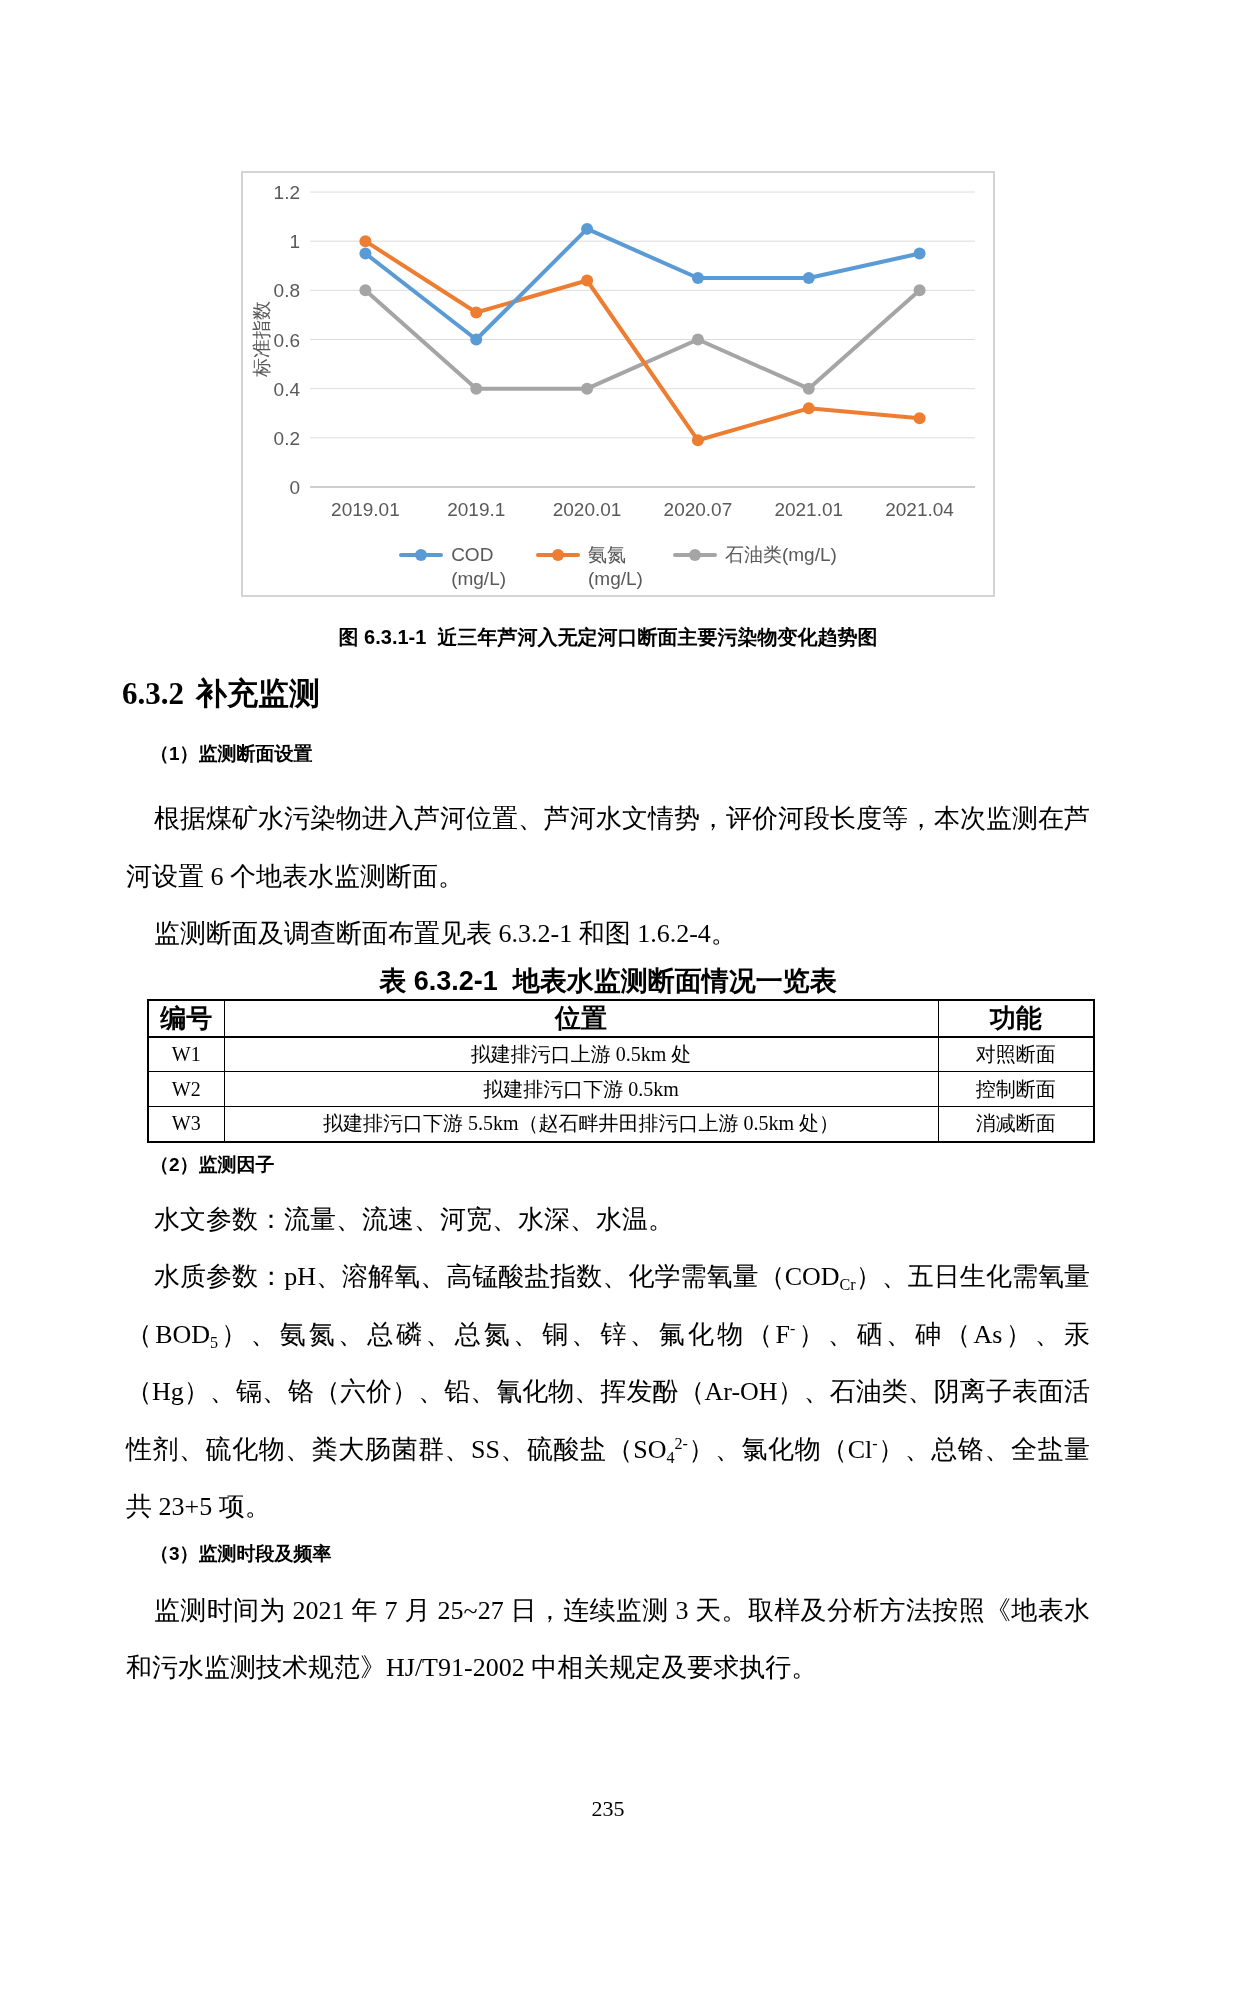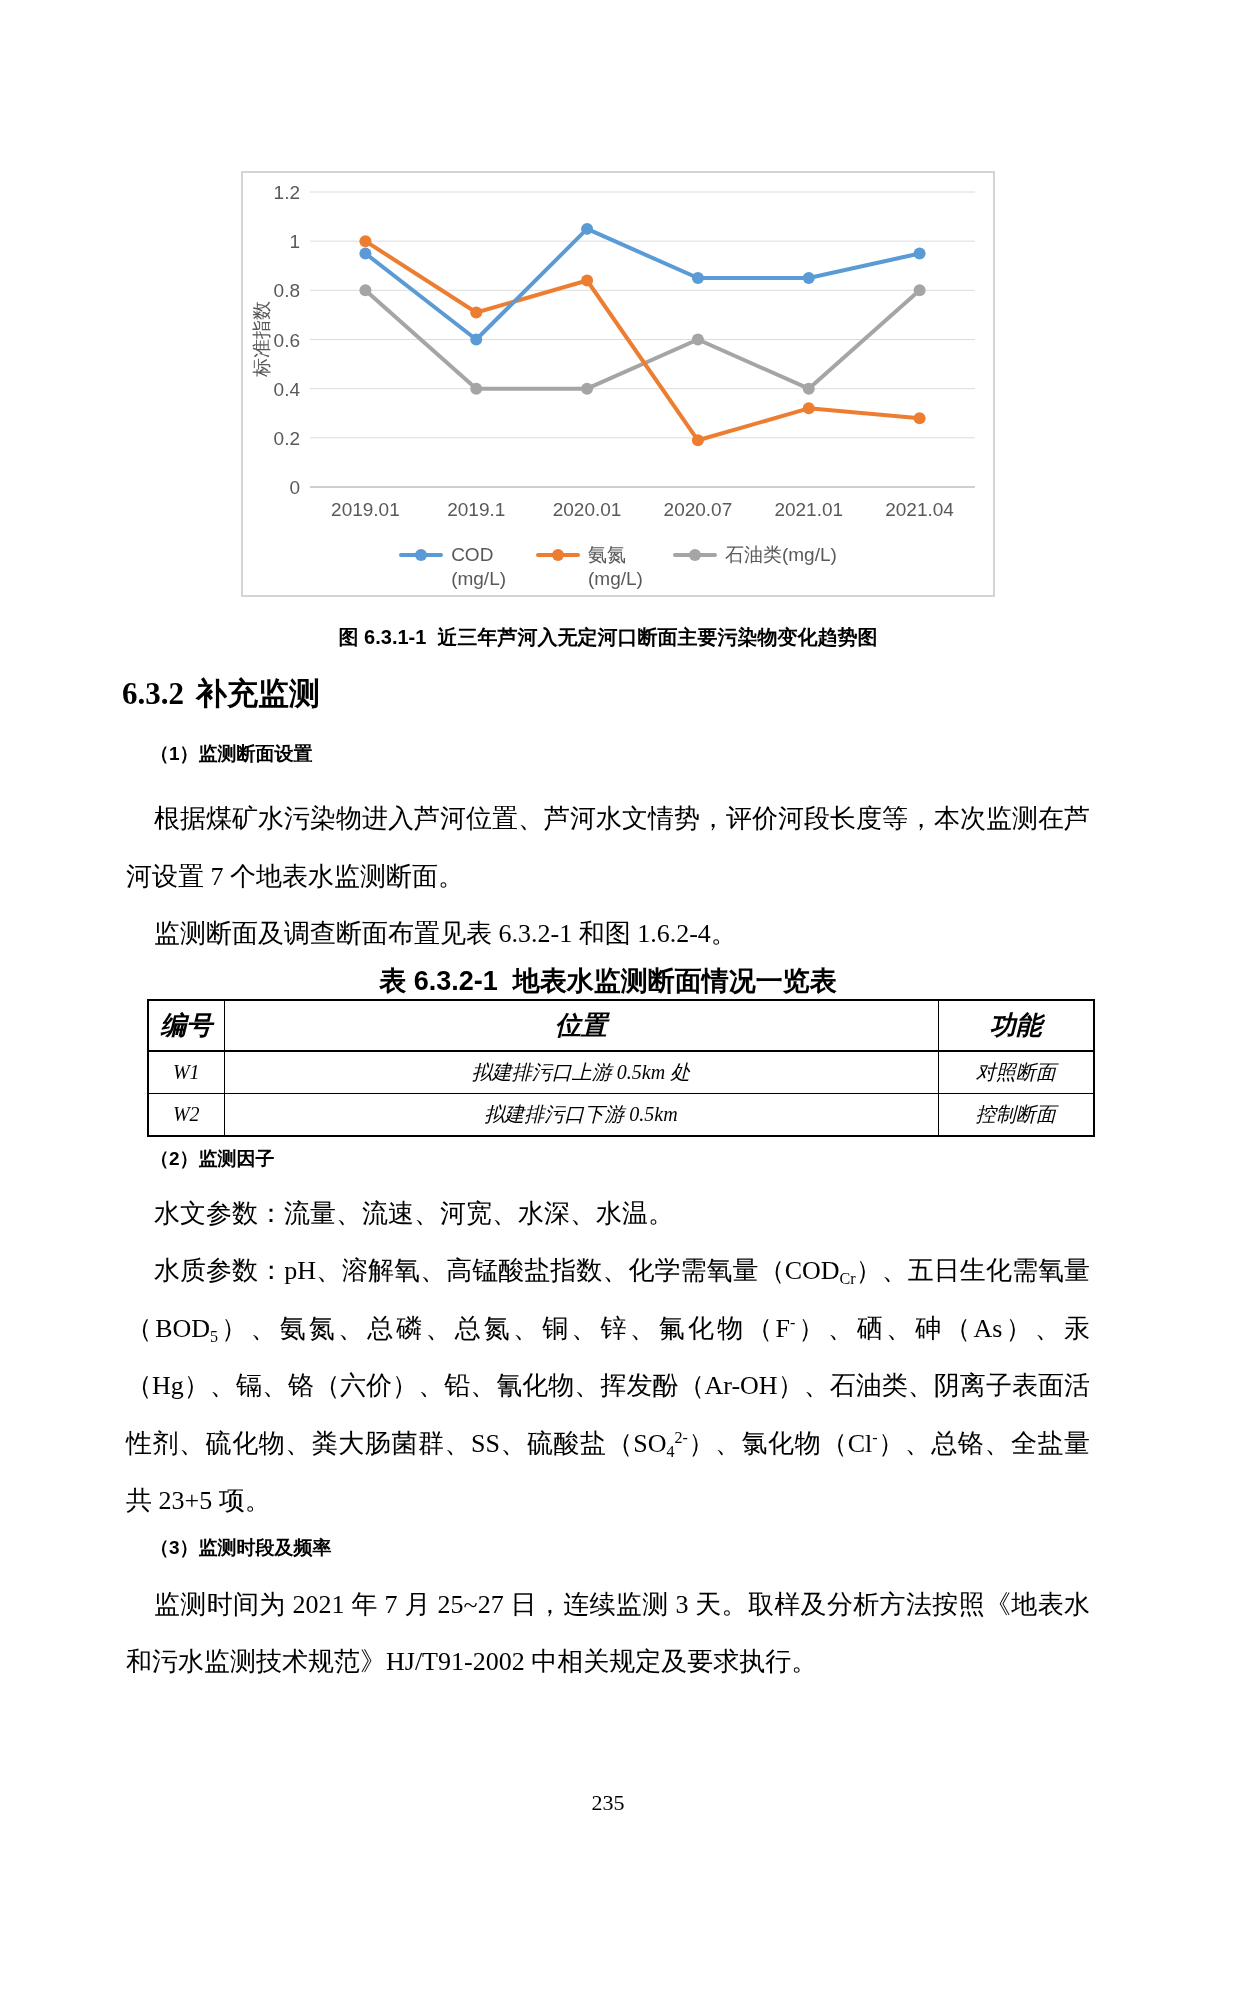--- a/index.html
+++ b/index.html
@@ -36,21 +36,21 @@
   .body-p.mt18{margin-top:18px;} .body-p.mt8{margin-top:8px;}
   .body-p.mt10{margin-top:10px;} .body-p.mt7{margin-top:7px;}
   sub,sup{font-size:62%;line-height:0;}
   sub{vertical-align:-5px;} sup{vertical-align:9px;}
 
   
   .tbl-title{margin:0;text-align:center;white-space:pre-wrap;
              font-family:"Liberation Sans","DejaVu Sans",sans-serif;
              font-weight:bold;font-size:27px;line-height:36px;}
   table.data{border-collapse:collapse;margin-left:21px;width:946px;table-layout:fixed;}
-  table.data th,table.data td{border:1.5px solid #000;padding:7px 6px;box-sizing:border-box;font-style:italic;}
+  table.data th,table.data td{border:1.5px solid #000;padding:0 6px;box-sizing:border-box;}
   table.data{border:2.5px solid #000;}
   table.data th{border-bottom-width:2.5px;height:32px;
                 font-family:"Liberation Sans","DejaVu Sans",sans-serif;
                 font-weight:bold;font-size:26px;}
   table.data td{height:35px;font-size:20px;text-align:center;}
   .col-id{width:76px;text-align:center;}
   .col-pos{width:714px;text-align:left;}
   .col-fn{width:156px;text-align:center;}
   th.col-pos{text-align:center;}
 
@@ -142,21 +142,21 @@
   <div class="content">
 
     <div class="fig-caption">图 6.3.1-1  近三年芦河入无定河口断面主要污染物变化趋势图</div>
 
     <div class="h-section">
       <span class="num">6.3.2</span><span>补充监测</span>
     </div>
 
     <div class="h-sub">（1）监测断面设置</div>
 
-    <p class="body-p mt18">根据煤矿水污染物进入芦河位置、芦河水文情势，评价河段长度等，本次监测在芦河设置 7 个地表水监测断面。</p>
+    <p class="body-p mt18">根据煤矿水污染物进入芦河位置、芦河水文情势，评价河段长度等，本次监测在芦河设置 6 个地表水监测断面。</p>
     <p class="body-p">监测断面及调查断面布置见表 6.3.2-1 和图 1.6.2-4。</p>
 
     <div class="tbl-title">表 6.3.2-1  地表水监测断面情况一览表</div>
 
     <table class="data">
       <thead>
         <tr>
           <th class="col-id">编号</th>
           <th class="col-pos">位置</th>
           <th class="col-fn">功能</th>
@@ -166,20 +166,25 @@
           <tr>
             <td class="col-id">W1</td>
             <td class="col-pos">拟建排污口上游 0.5km 处</td>
             <td class="col-fn">对照断面</td>
           </tr>
           <tr>
             <td class="col-id">W2</td>
             <td class="col-pos">拟建排污口下游 0.5km</td>
             <td class="col-fn">控制断面</td>
           </tr>
+          <tr>
+            <td class="col-id">W3</td>
+            <td class="col-pos">拟建排污口下游 5.5km（赵石畔井田排污口上游 0.5km 处）</td>
+            <td class="col-fn">消减断面</td>
+          </tr>
         </tbody>
     </table>
 
     <div class="h-sub m4">（2）监测因子</div>
 
     <p class="body-p mt8">水文参数：流量、流速、河宽、水深、水温。</p>
     <p class="body-p">水质参数：pH、溶解氧、高锰酸盐指数、化学需氧量（COD<sub>Cr</sub>）、五日生化需氧量（BOD<sub>5</sub>）、氨氮、总磷、总氮、铜、锌、氟化物（F<sup>-</sup>）、硒、砷（As）、汞（Hg）、镉、铬（六价）、铅、氰化物、挥发酚（Ar-OH）、石油类、阴离子表面活性剂、硫化物、粪大肠菌群、SS、硫酸盐（SO<sub>4</sub><sup>2-</sup>）、氯化物（Cl<sup>-</sup>）、总铬、全盐量共 23+5 项。</p>
 
     <div class="h-sub m0">（3）监测时段及频率</div>
 

